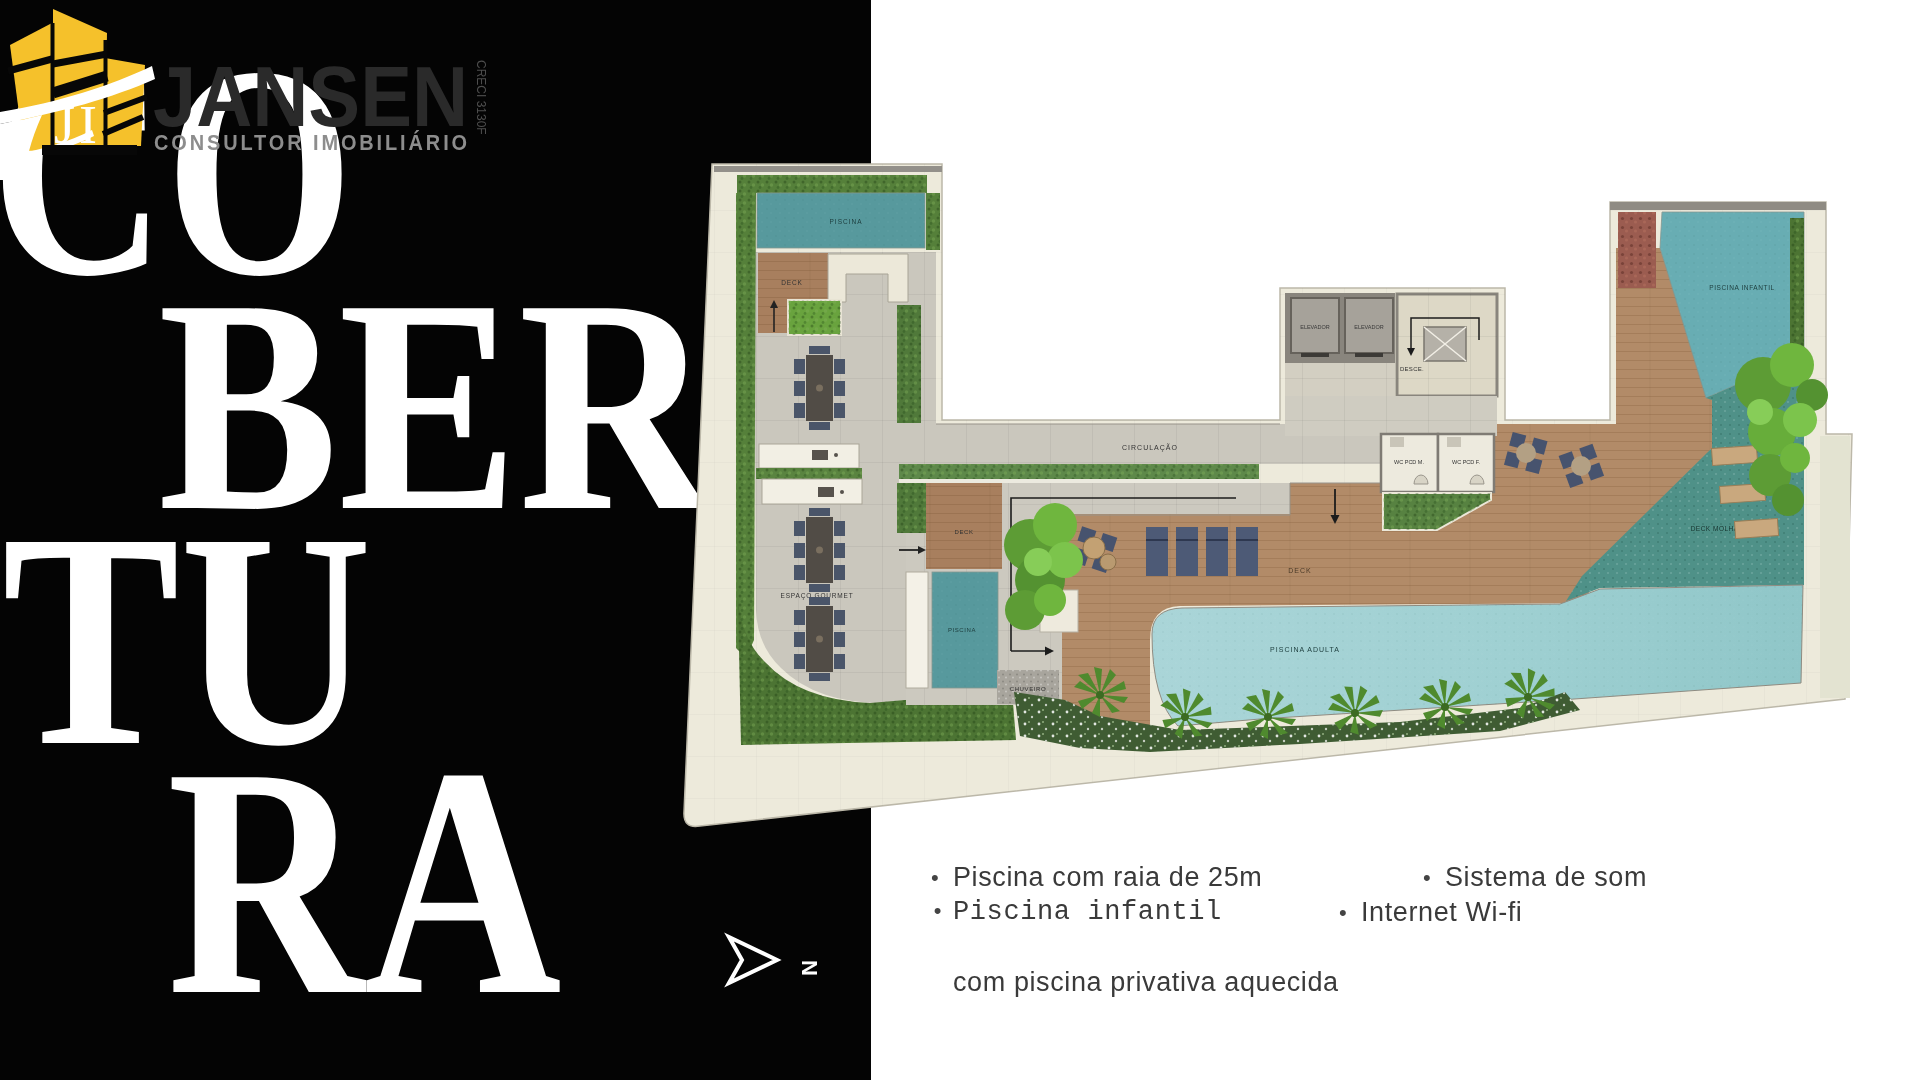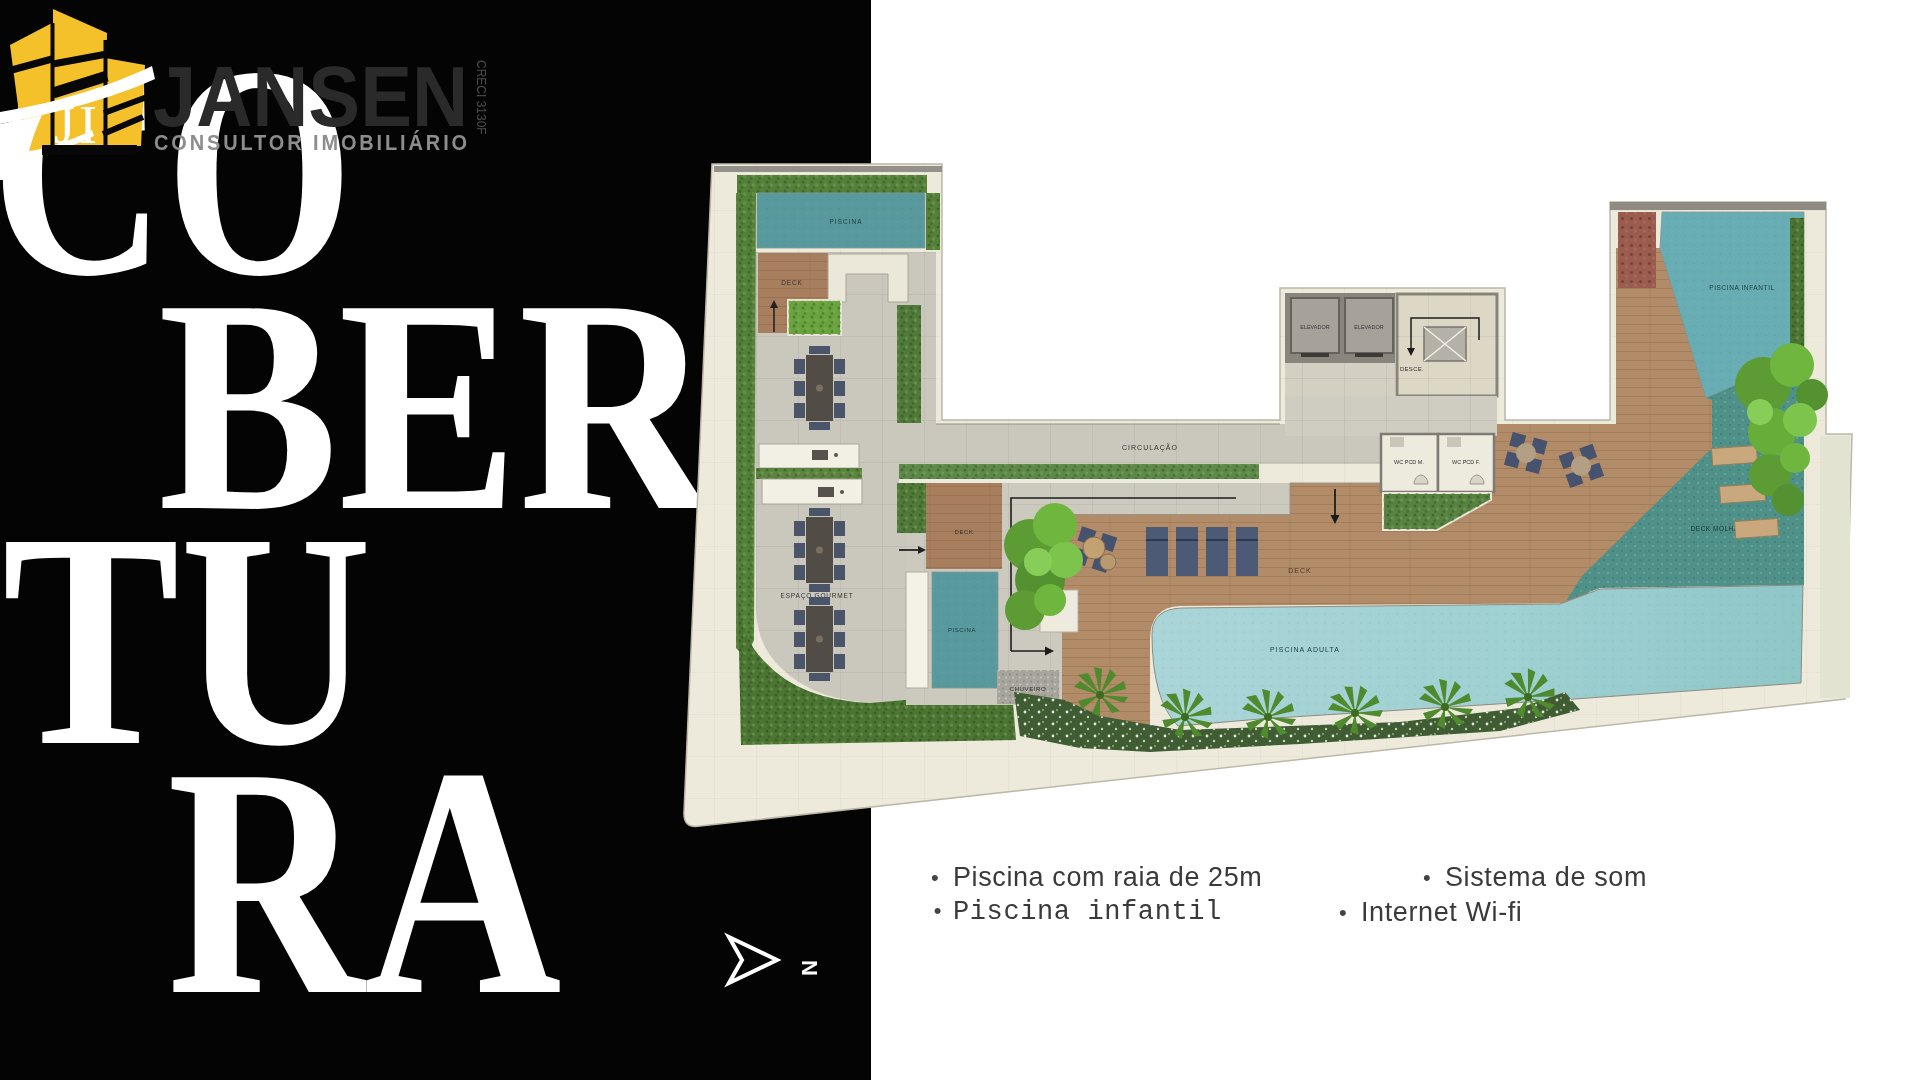--- a/index.html
+++ b/index.html
@@ -53,20 +53,21 @@
     <text x="154" y="150" font-family="Liberation Sans, sans-serif" font-weight="bold" font-size="22" fill="#8d8d8d" letter-spacing="3.2" textLength="316" lengthAdjust="spacingAndGlyphs">CONSULTOR IMOBILIÁRIO</text>
   </svg>
 
   <svg style="position:absolute;left:715px;top:925px;" width="120" height="70" viewBox="0 0 120 70">
     <polygon points="14,12 62,35 14,58 27,35" fill="#040404" stroke="#ffffff" stroke-width="4" stroke-linejoin="miter"></polygon>
     <text x="74" y="34" font-family="Liberation Sans, sans-serif" font-weight="bold" font-size="22" fill="#ffffff" transform="rotate(90 76 45)" text-anchor="middle">N</text>
   </svg>
 
   <div class="blt" style="left:931px;top:862px;"><span class="bu">•</span>Piscina com raia de 25m</div>
   <div class="blt" style="left:931px;top:897px;font-family:Liberation Mono, monospace;"><span class="bu">•</span>Piscina infantil</div>
+  <div class="blt" style="left:953px;top:967px;">com piscina privativa aquecida</div>
 
   <div class="blt" style="left:1423px;top:862px;"><span class="bu">•</span>Sistema de som</div>
   <div class="blt" style="left:1339px;top:897px;"><span class="bu">•</span>Internet Wi-fi</div>
 
   <svg id="plan" style="position:absolute;left:680px;top:160px;" width="1240" height="720" viewBox="680 160 1240 720" font-family="Liberation Sans, sans-serif">
     <defs>
       <pattern id="wood" width="10" height="9" patternUnits="userSpaceOnUse">
         <rect width="10" height="9" fill="#b28b68"></rect>
       </pattern>
       <pattern id="plank" width="60" height="9" patternUnits="userSpaceOnUse">

